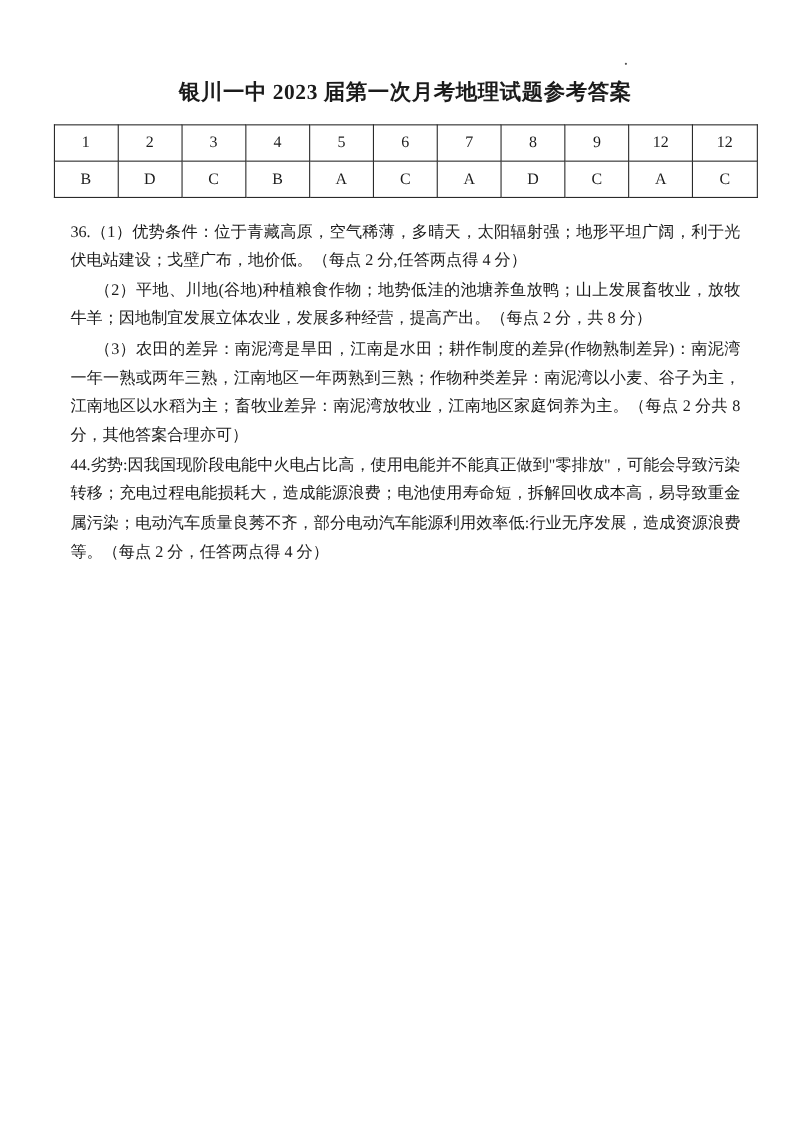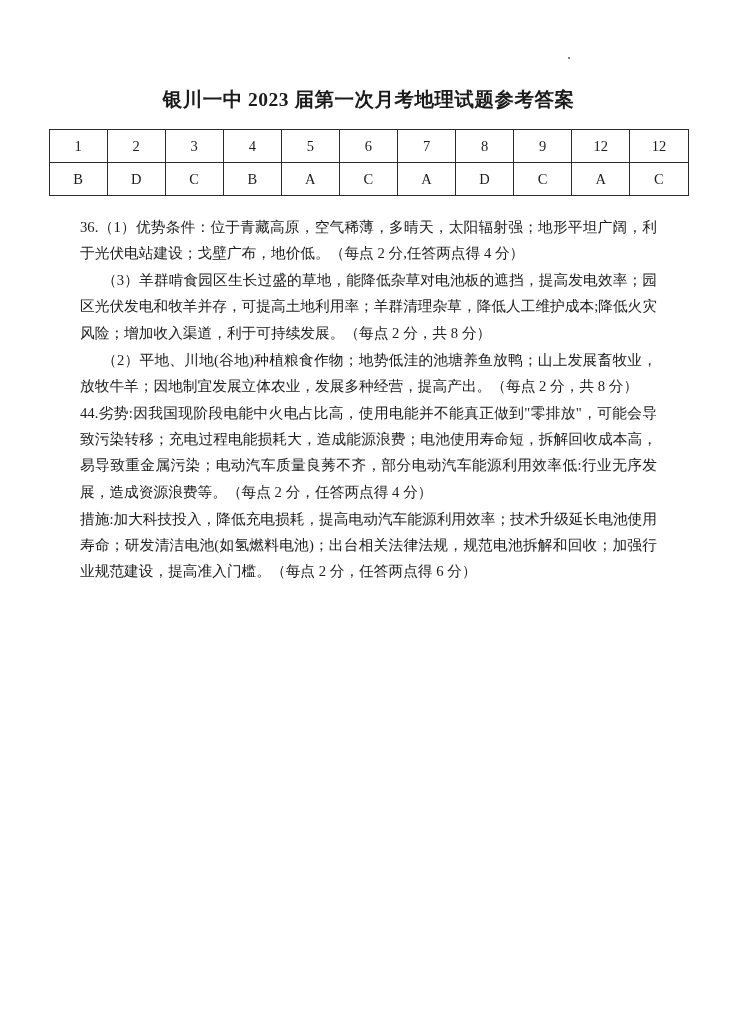--- a/index.html
+++ b/index.html
@@ -14,21 +14,21 @@
     color: #1b1b1b;
     position: relative;
     overflow: hidden;
   }
   .page {
     position: absolute;
     left: 0;
     top: 0;
     width: 737px;
     height: 1020px;
-    padding: 16px;
+    padding: 0;
     box-sizing: border-box;
   }
   .doc-title {
     text-align: center;
     font-size: 19.5px;
     font-weight: bold;
     letter-spacing: 0.5px;
     margin-top: 70px;
     font-family: "Liberation Serif", "DejaVu Serif", serif;
   }
@@ -110,19 +110,18 @@
           <td>C</td>
           <td>A</td>
           <td>C</td>
         </tr>
       </tbody>
     </table>
   </div>
 
   <div class="content">
     <p class="para">36.（1）优势条件：位于青藏高原，空气稀薄，多晴天，太阳辐射强；地形平坦广阔，利于光伏电站建设；戈壁广布，地价低。（每点 2 分,任答两点得 4 分）</p>
-    <p class="para indent">（3）羊群啃食园区生长过盛的草地，能降低杂草对电池板的遮挡，提高发电效率；园区光伏发电和牧羊并存，可提高土地利用率；羊群清理杂草，降低人工维护成本;降低火灾风险；增加收入渠道，利于可持续发展。（每点 2 分，共 8 分）</p>
     <p class="para indent">（2）平地、川地(谷地)种植粮食作物；地势低洼的池塘养鱼放鸭；山上发展畜牧业，放牧牛羊；因地制宜发展立体农业，发展多种经营，提高产出。（每点 2 分，共 8 分）</p>
+    <p class="para indent">（3）农田的差异：南泥湾是旱田，江南是水田；耕作制度的差异(作物熟制差异)：南泥湾一年一熟或两年三熟，江南地区一年两熟到三熟；作物种类差异：南泥湾以小麦、谷子为主，江南地区以水稻为主；畜牧业差异：南泥湾放牧业，江南地区家庭饲养为主。（每点 2 分共 8 分，其他答案合理亦可）</p>
     <p class="para">44.劣势:因我国现阶段电能中火电占比高，使用电能并不能真正做到"零排放"，可能会导致污染转移；充电过程电能损耗大，造成能源浪费；电池使用寿命短，拆解回收成本高，易导致重金属污染；电动汽车质量良莠不齐，部分电动汽车能源利用效率低:行业无序发展，造成资源浪费等。（每点 2 分，任答两点得 4 分）</p>
-    <p class="para">措施:加大科技投入，降低充电损耗，提高电动汽车能源利用效率；技术升级延长电池使用寿命；研发清洁电池(如氢燃料电池)；出台相关法律法规，规范电池拆解和回收；加强行业规范建设，提高准入门槛。（每点 2 分，任答两点得 6 分）</p>
   </div>
 
 </div>
 
 </body></html>

